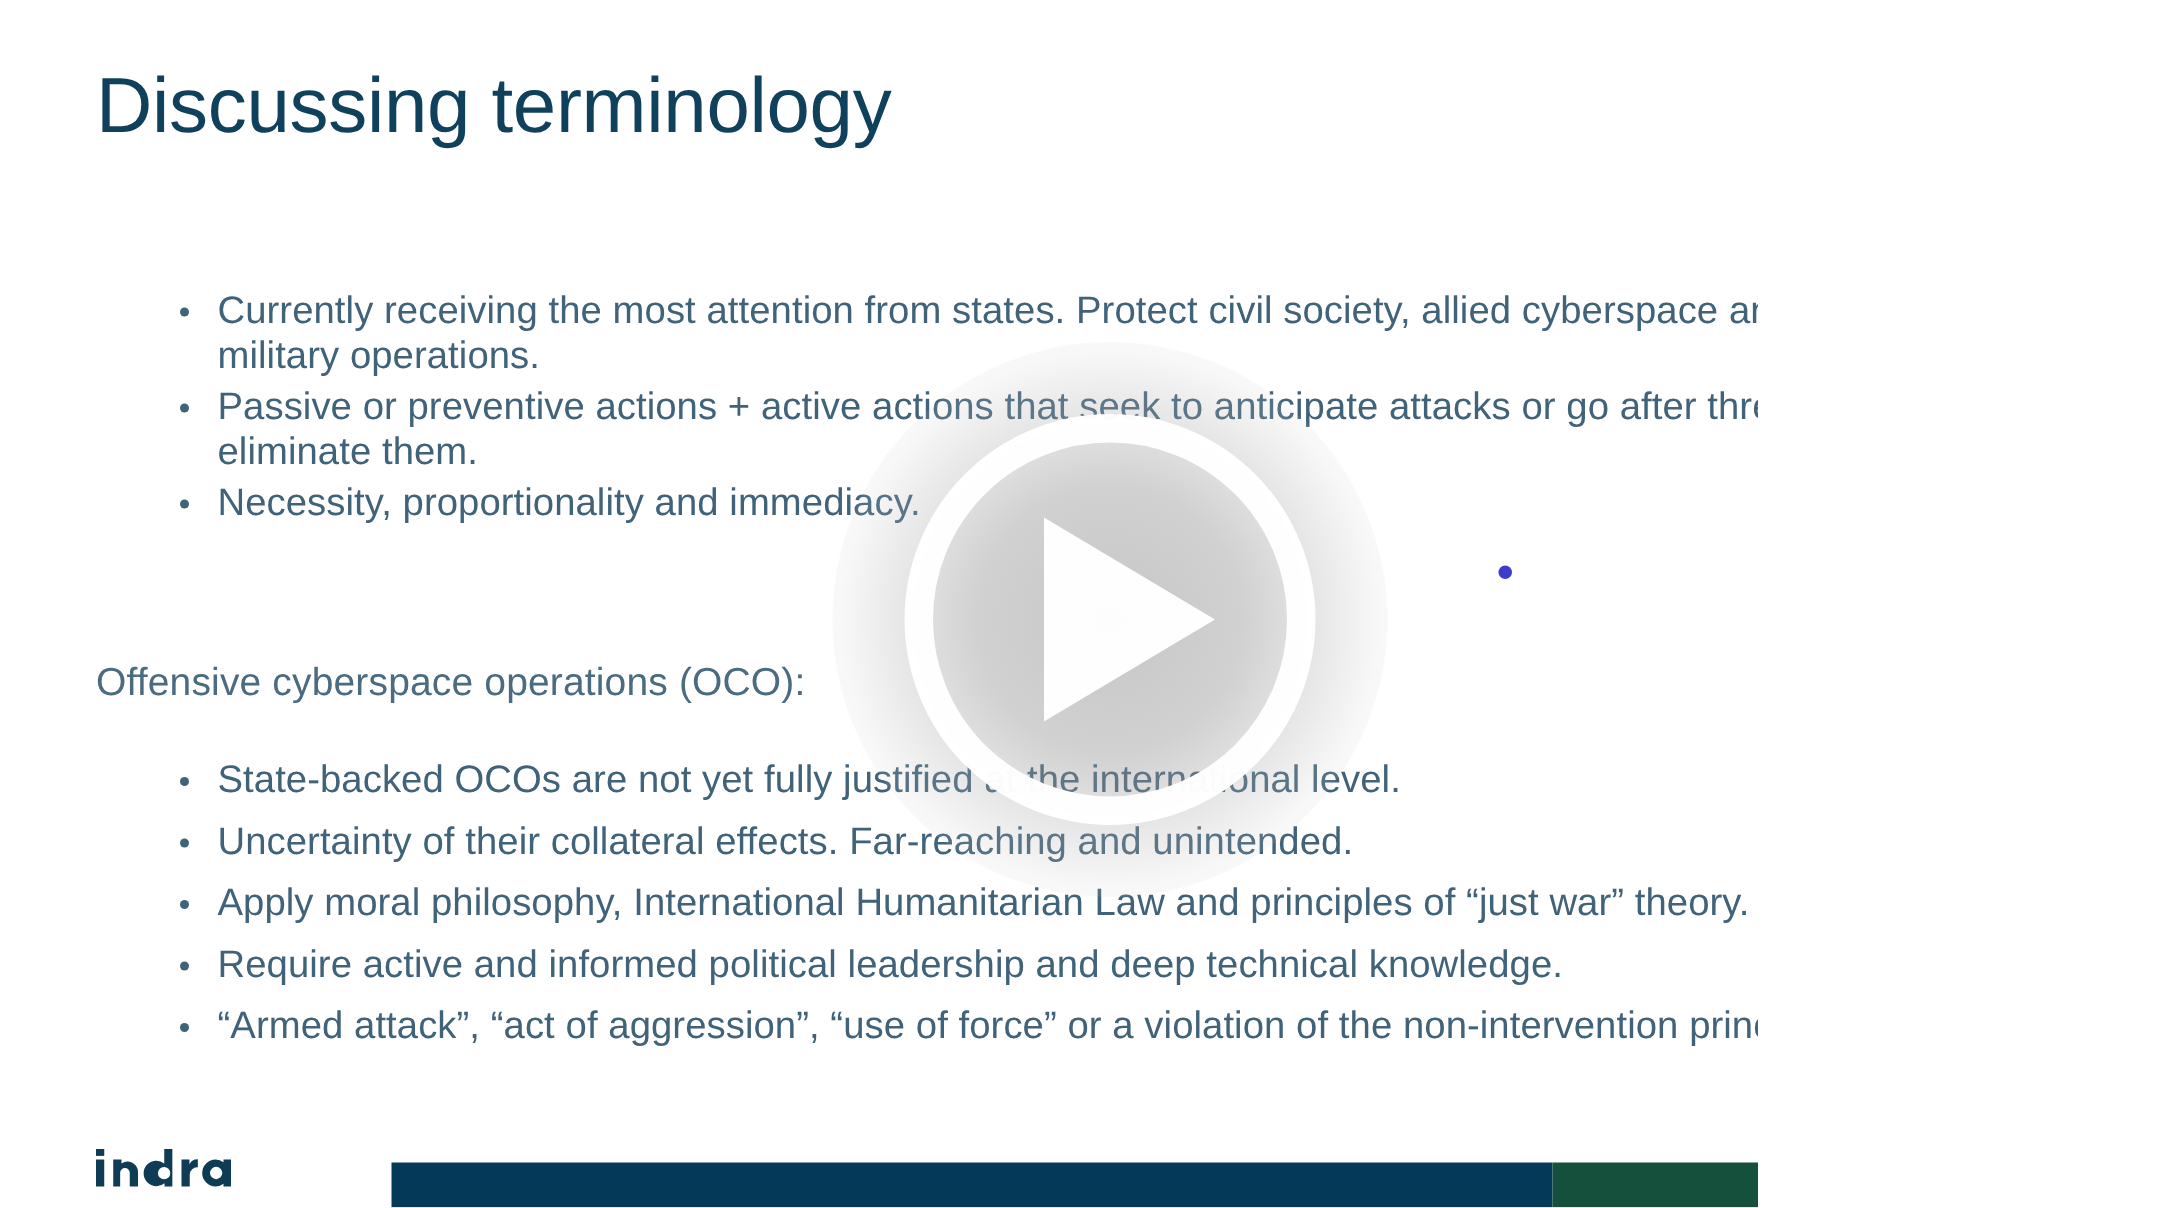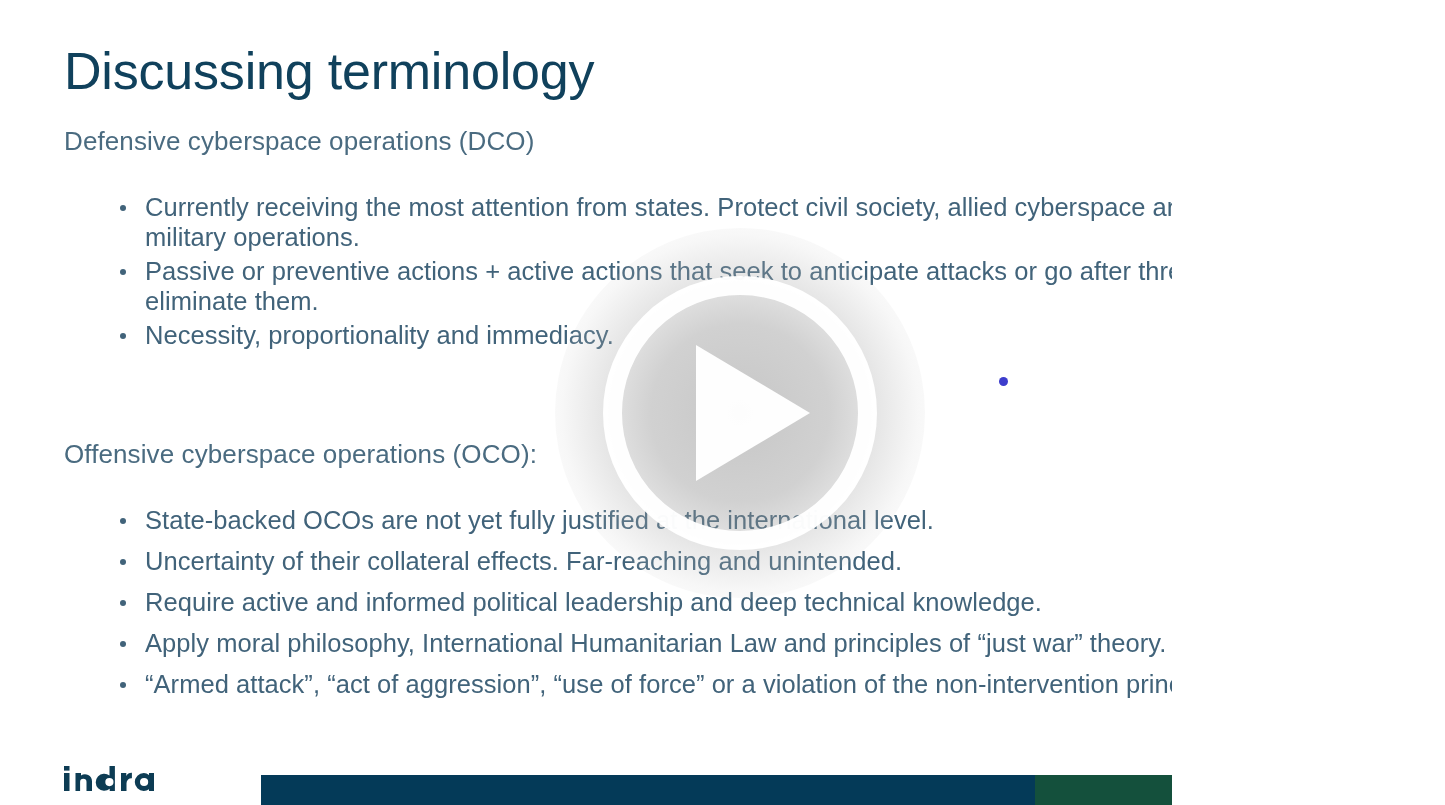--- a/index.html
+++ b/index.html
@@ -188,35 +188,34 @@
 </style>
 </head>
 <body>
 
 <div id="stage">
 
   <div class="slide">
 
     <div class="slide-title">Discussing terminology</div>
 
-    <div class="section-heading dco">Defensive cyberspace operations (DCO)</div>
 
     <div class="bullet-block dco">
       <div class="bullet-item">Currently receiving the most attention from states. Protect civil society, allied cyberspace and the course of military operations.</div>
       <div class="bullet-item">Passive or preventive actions + active actions that seek to anticipate attacks or go after threats in order to eliminate them.</div>
       <div class="bullet-item">Necessity, proportionality and immediacy.</div>
     </div>
 
     <div class="section-heading oco">Offensive cyberspace operations (OCO):</div>
 
     <div class="bullet-block oco">
       <div class="bullet-item">State-backed OCOs are not yet fully justified at the international level.</div>
       <div class="bullet-item">Uncertainty of their collateral effects. Far-reaching and unintended.</div>
+      <div class="bullet-item">Apply moral philosophy, International Humanitarian Law and principles of “just war” theory.</div>
       <div class="bullet-item">Require active and informed political leadership and deep technical knowledge.</div>
-      <div class="bullet-item">Apply moral philosophy, International Humanitarian Law and principles of “just war” theory.</div>
       <div class="bullet-item">“Armed attack”, “act of aggression”, “use of force” or a violation of the non-intervention principle</div>
     </div>
 
     <div class="grad-logo">
       <svg width="78" height="134" viewBox="0 0 78 134" fill="none">
         <rect x="3" y="3" width="72" height="128" stroke="#1f5149" stroke-width="3.4"></rect>
         <path d="M39 54 L74 74 L39 94 L4 74 Z" fill="#ffffff" stroke="#1f5149" stroke-width="3.4" stroke-linejoin="round"></path>
         <path d="M20 79 L20 104 M26 79 L26 104" stroke="#1f5149" stroke-width="3"></path>
         <path d="M22 82 L22 105 a5 5 0 0 0 0 0" stroke="#1f5149" stroke-width="0"></path>
         <path d="M21 106 l5 0" stroke="#1f5149" stroke-width="3"></path>

